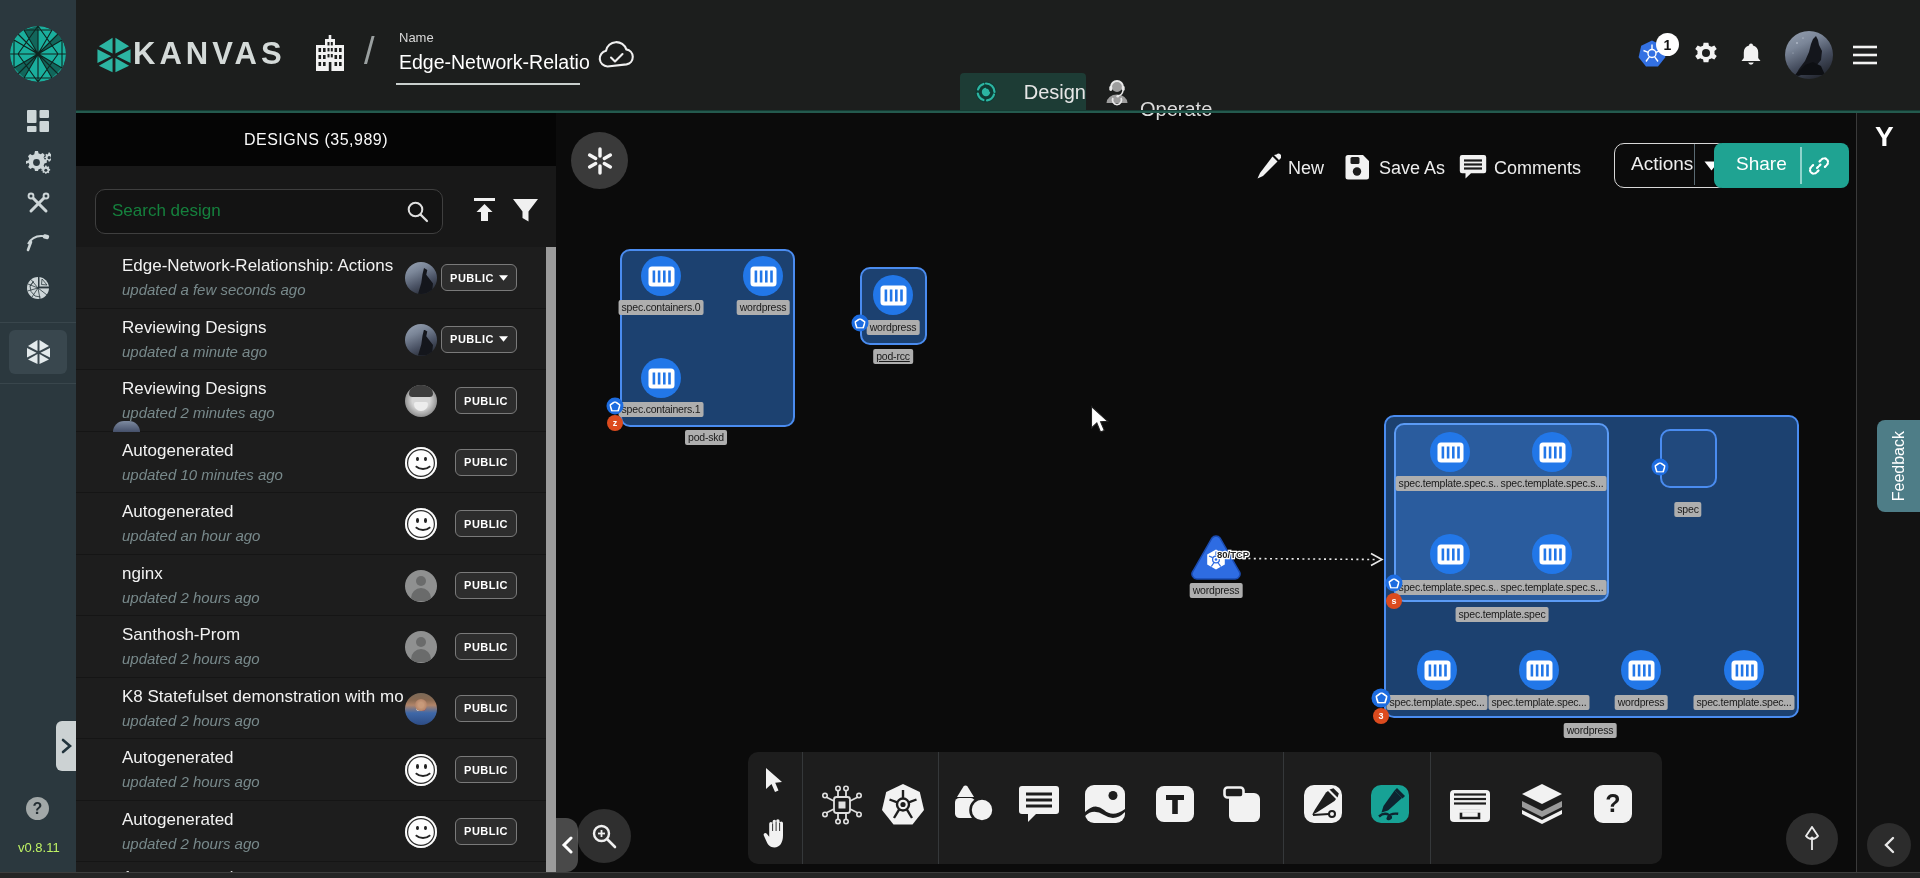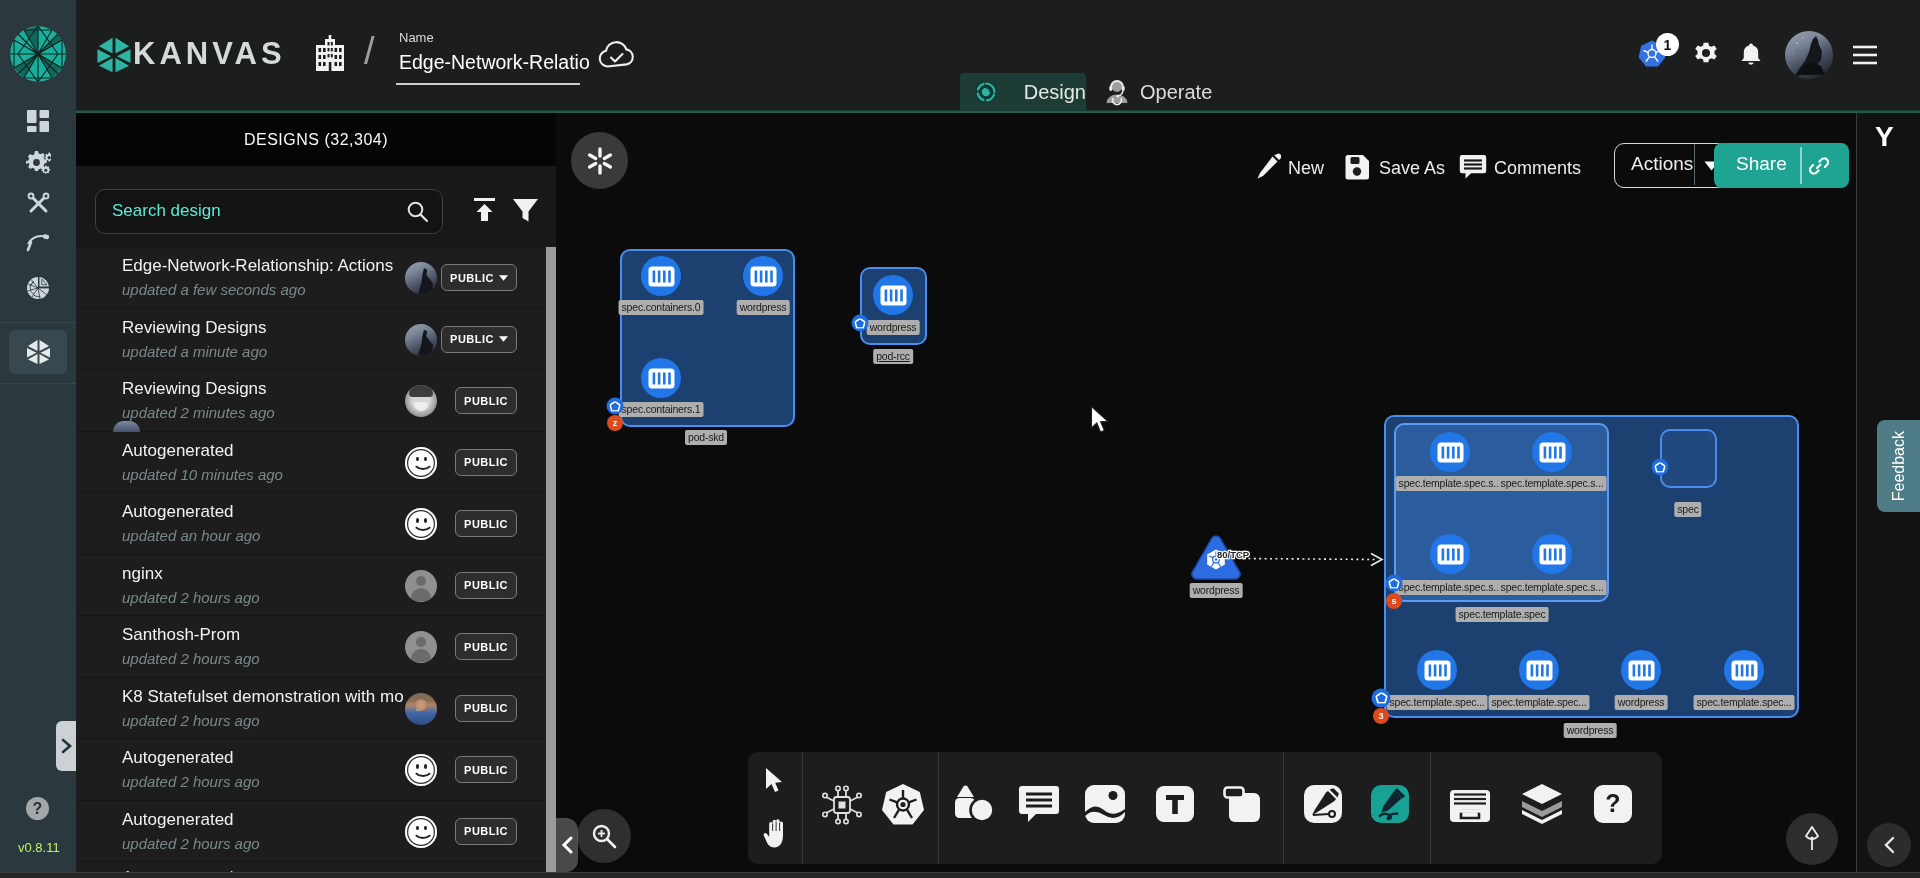--- a/index.html
+++ b/index.html
@@ -19,29 +19,29 @@
   
   .kanvas-text { position:absolute; left:57px; top:36px; font-size:31px; font-weight:bold;
     color:#d4dad8; letter-spacing:4px; }
   .slash { position:absolute; left:288px; top:30px; font-size:38px; font-weight:300; color:#9aa0a0; }
   .nm-label { position:absolute; left:323px; top:30px; font-size:13px; color:#d8d8d8; }
   .nm-value { position:absolute; left:323px; top:51px; font-size:19.5px; color:#fff; }
   .nm-line { position:absolute; left:320px; top:83px; width:184px; height:2px; background:#c9cfcd; }
 
   .tab { position:absolute; top:73px; height:38px; display:flex; align-items:center; }
   #tab-design { left:884px; width:126px; background:#1d3c35; border-radius:4px 4px 0 0;padding-left:33px; }
-  #tab-operate { left:1019px; width:122px; }
+  #tab-operate { left:1019px; width:122px;margin-top:17px; }
   .tab-txt { font-size:20px; color:#e6e6e6; }
 
   
   #dp-head { position:absolute; left:0; top:0; width:480px; height:53px; background:#050505;
     display:flex; align-items:center; justify-content:center; color:#fafafa; font-size:16px; letter-spacing:0.5px; }
   #searchbox { position:absolute; left:19px; top:76px; width:348px; height:45px; background:#131313;
     border:1px solid #3f3f3f; border-radius:10px; }
-  #searchbox .ph { position:absolute; left:16px; top:11px; font-size:17px; color:#5eead4; }
+  #searchbox .ph { position:absolute; left:16px; top:11px; font-size:17px; color:#15803d; }
   .dlist { position:absolute; left:0; top:134px; width:470px; height:625px; overflow:hidden; }
   .ditem { position:relative; width:470px; height:61.5px; background:#1d1d1d; border-bottom:1px solid #151515; }
   .dtitle { position:absolute; left:46px; top:9px; font-size:17px; color:#f2f2f2; white-space:nowrap;
     max-width:285px; overflow:hidden; }
   .dsub { position:absolute; left:46px; top:34px; font-size:15px; font-style:italic; color:#78898b; }
   .davatar { position:absolute; left:329px; top:15px; width:32px; height:32px; border-radius:50%; overflow:hidden; }
   .dbadge { position:absolute; right:29px; top:17px; height:27px; border:1px solid #7a7a7a; border-radius:6px;
     background:#2d2d2d; color:#fff; font-size:11px; font-weight:bold; letter-spacing:0.5px;
     display:flex; align-items:center; padding:0 8px; }
   #dscroll { position:absolute; left:470px; top:134px; width:10px; height:625px; background:#9b9b9b; }
@@ -307,21 +307,21 @@
     <g stroke="#f2f2f2" stroke-width="2.6">
         <line x1="0" y1="2" x2="24" y2="2"></line>
         <line x1="0" y1="10" x2="24" y2="10"></line>
         <line x1="0" y1="18" x2="24" y2="18"></line>
       </g>
   </svg>
 </div>
 <div id="tealline"></div>
 
 <div id="dpanel">
-  <div id="dp-head">DESIGNS (32,304)</div>
+  <div id="dp-head">DESIGNS (35,989)</div>
   <div id="searchbox">
       <span class="ph">Search design</span>
     <svg style="position:absolute; right:13px; top:10px;" width="23" height="23" viewBox="0 0 23 23">
       <circle cx="9.5" cy="9.5" r="6.8" fill="none" stroke="#e0e0e0" stroke-width="2"></circle>
       <line x1="14.6" y1="14.6" x2="21" y2="21" stroke="#e0e0e0" stroke-width="2.2" stroke-linecap="round"></line>
     </svg>
   </div>
   <svg style="position:absolute; left:395px; top:83px;" width="27" height="27" viewBox="0 0 27 27">
     <rect x="3" y="2" width="21" height="3" fill="#f0f0f0"></rect>
     <path d="M13.5 8 L21.5 16 H17 V25 H10 V16 H5.5 Z" fill="#f0f0f0"></path>

